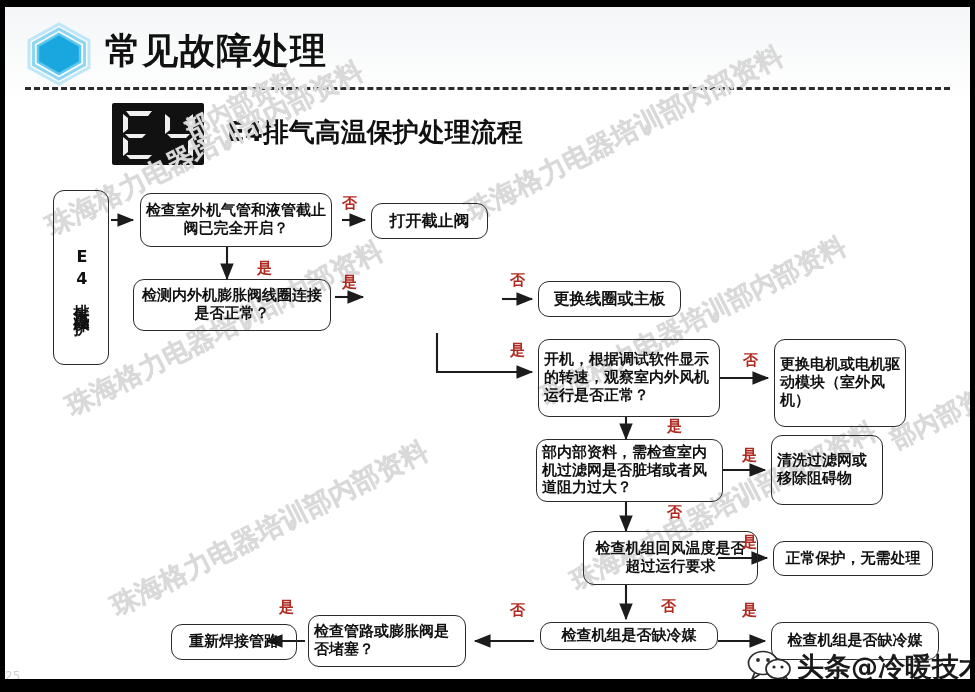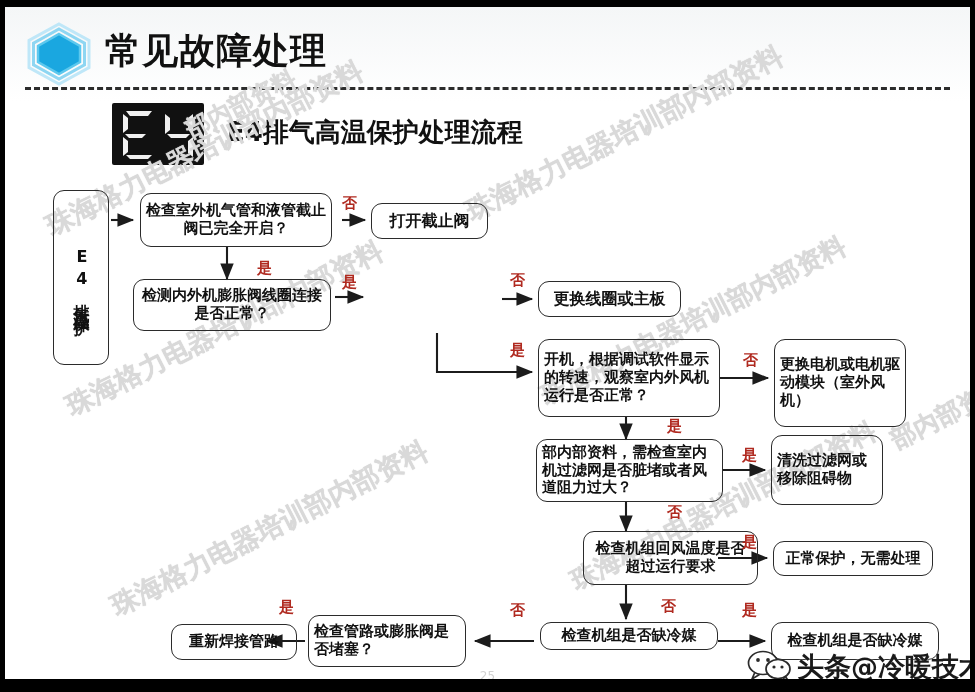--- a/index.html
+++ b/index.html
@@ -87,21 +87,21 @@
   #brand{
     position:absolute;left:742px;top:638px;height:44px;
     display:flex;align-items:center;gap:4px;
   }
   #brand .bt{
     font-size:27px;font-weight:bold;color:#1a1a1a;white-space:nowrap;
     font-family:"DejaVu Sans","Liberation Sans",sans-serif;
     text-shadow:0 0 2px rgba(255,255,255,.85);
   }
   #pagenum{
-    position:absolute;left:0;top:662px;width:965px;text-align:center;
+    position:absolute;left:0;top:662px;width:965px;
     font-size:12px;color:#d2d2d2;
     font-family:"DejaVu Sans","Liberation Sans",sans-serif;
   }
 </style>
 </head>
 <body>
 
 <div id="slide">
   <div id="page">
 

